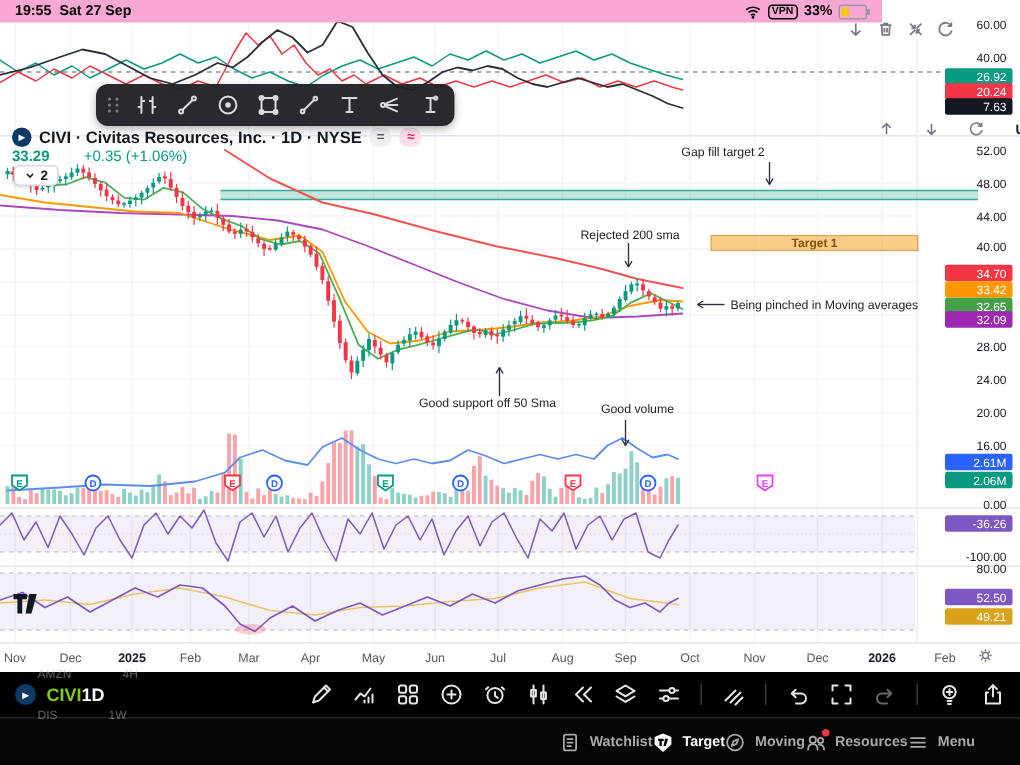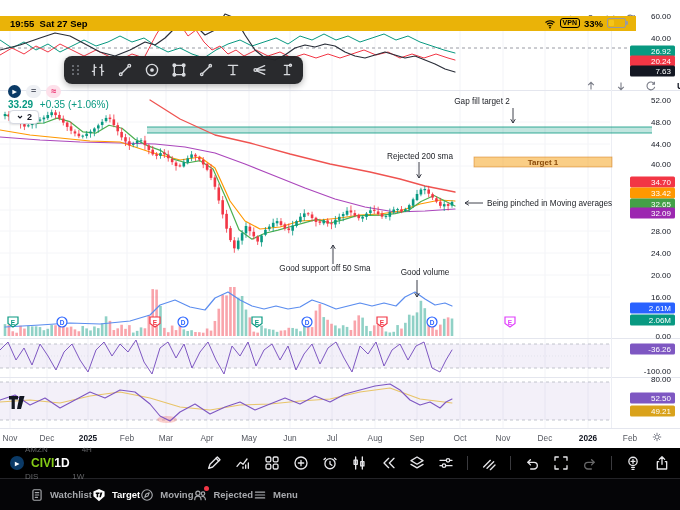--- a/index.html
+++ b/index.html
@@ -1,38 +1,38 @@
 <!DOCTYPE html>
 <html><head>
 <meta charset="utf-8">
 <style>
   html,body{margin:0;padding:0}
   body{width:680px;height:510px;position:relative;overflow:hidden;background:#fff;
        font-family:"Liberation Sans",sans-serif;-webkit-font-smoothing:antialiased}
   
-  .status-bar{position:absolute;left:0;top:16px;width:636px;height:15px;background:#eab308;
+  .status-bar{position:absolute;left:0;top:0;width:588px;height:15px;background:#f9a8d4;
     display:flex;justify-content:space-between;align-items:center;padding:0 10px;box-sizing:border-box;
     font-size:9.5px;font-weight:bold;color:#000;z-index:30}
-  .sb-right{display:flex;align-items:flex-start;gap:4px;font-weight:bold}
+  .sb-right{display:flex;align-items:center;gap:4px;font-weight:bold}
   .vpn-pill{border:1px solid #000;border-radius:3px;font-size:7px;padding:0 2px;line-height:8px}
   .batt{width:17px;height:8px;border:1px solid #9a9aa0;border-radius:2px;position:relative}
   .batt .fill{position:absolute;left:1px;top:1px;bottom:1px;width:4.5px;background:#f5c518;border-radius:1px}
   .batt .nub{position:absolute;right:-3px;top:2px;width:2px;height:4px;background:#9a9aa0;border-radius:0 1px 1px 0}
   
   #csvg{position:absolute;left:0;top:0;z-index:1}
   
   .hdr{position:absolute;left:8px;top:85px;display:flex;align-items:center;gap:5px;z-index:10;
        font-size:11px;font-weight:bold;color:#131722}
   .sym-logo{width:13px;height:13px;border-radius:50%;background:#0b3a66;color:#fff;font-size:8px;
        display:flex;align-items:center;justify-content:center;font-weight:bold}
   .pill{border-radius:7px;font-size:9px;line-height:13px;padding:0 5px;font-weight:bold}
   .pill.eq{background:#eef0f4;color:#5a5e6b}
   .pill.ap{background:#fde0ea;color:#e91e63}
   .price-row{position:absolute;left:8px;top:99px;font-size:10px;color:#089981;z-index:10}
-  .price-row b{font-weight:bold;margin-right:4px}
+  .price-row b{font-weight:bold;margin-right:20px}
   .collapse-pill{position:absolute;left:9px;top:110px;z-index:10;background:#fff;border:1px solid #d7dae2;
       border-radius:4px;box-shadow:0 1px 2px rgba(0,0,0,.12);font-size:9px;color:#131722;
       display:flex;align-items:center;gap:3px;padding:1px 6px;font-weight:bold}
   
   .dtool{position:absolute;left:64px;top:56px;height:28px;background:rgba(32,33,36,.96);border-radius:8px;
       display:flex;align-items:center;gap:10px;padding:0 8px;z-index:20;color:#d9dbdf;
       box-shadow:0 2px 6px rgba(0,0,0,.3)}
   .dots{display:grid;grid-template-columns:3px 3px;grid-gap:2px}
   .dots i{width:2px;height:2px;border-radius:50%;background:#7c8087}
   .icon{display:inline-flex;align-items:center;justify-content:center}
@@ -46,21 +46,21 @@
      display:flex;align-items:center;padding:0 10px;box-sizing:border-box;color:#e6e6e9;overflow:hidden}
   .toolbar .sym{font-size:12px;font-weight:bold;color:#84cc16;margin:0 0 0 7px}
   .toolbar .iv{font-size:12px;font-weight:bold;color:#fff;}
   .tb-icons{display:flex;align-items:center;gap:13px;margin-left:auto}
   .tb-sep{width:1px;height:14px;background:#3a3a3e}
   .dim{opacity:.45}
   .ghost{position:absolute;left:25px;color:rgba(190,192,198,.5);font-size:8px;z-index:31;font-weight:normal}
   .ghost span{margin-left:34px}
   
   .nav{position:absolute;left:0;top:478px;width:680px;height:32px;background:#050507;border-top:1px solid #232327;
-     box-sizing:border-box;display:flex;align-items:center;justify-content:flex-start;z-index:30;padding:0 30px}
+     box-sizing:border-box;display:flex;align-items:center;justify-content:flex-end;z-index:30;padding:0 30px}
   .nav-item{display:flex;align-items:center;gap:6px;color:#a7a9ad;font-size:9.5px;font-weight:bold;position:relative}
   .nav-item.active{color:#fff}
   .nav-badge{position:absolute;left:11px;top:-2px;width:5px;height:5px;border-radius:50%;background:#f23645}
 </style>
 </head>
 <body>
 
 <div class="status-bar">
   <div>
     <span>19:55</span>&nbsp;&nbsp;<span>Sat 27 Sep</span>
@@ -705,20 +705,21 @@
   <span class="usd">
     <span>USD</span>
     <svg width="8" height="8" viewBox="0 0 12 12" stroke="#787b86" fill="none" stroke-width="1.4">
         <path d="M3 4.5l3 3 3-3"></path>
       </svg>
   </span>
 </div>
 
 <div class="hdr">
   <span class="sym-logo">▸</span>
+  <span>CIVI · Civitas Resources, Inc. · 1D · NYSE</span>
   <span class="pill eq">=</span>
   <span class="pill ap">≈</span>
 </div>
 <div class="price-row">
   <b>33.29</b>
   <span>+0.35 (+1.06%)</span>
 </div>
 <div class="collapse-pill">
   <svg width="8" height="8" viewBox="0 0 12 12" stroke="#131722" fill="none" stroke-width="1.6">
       <path d="M3 4.5l3 3 3-3"></path>
@@ -929,21 +930,21 @@
     <div class="nav-item">
       <span class="icon">
         <svg width="14" height="14" viewBox="0 0 12 12" fill="none" stroke="currentColor" stroke-width="1" stroke-linecap="round" stroke-linejoin="round">
           <circle cx="4.2" cy="4.5" r="1.8"></circle>
           <path d="M1.5 10c0-2 1.2-3.1 2.7-3.1S6.9 8 6.9 10"></path>
           <circle cx="8.6" cy="4.8" r="1.5"></circle>
           <path d="M7.6 7.2c1.8-.3 3 .9 3 2.8"></path>
         </svg>
       </span>
       <span class="nav-badge"></span>
-      <span>Rejected</span>
+      <span>Resources</span>
     </div>
     <div class="nav-item">
       <span class="icon">
         <svg width="14" height="14" viewBox="0 0 12 12" fill="none" stroke="currentColor" stroke-width="1" stroke-linecap="round" stroke-linejoin="round">
           <path d="M2 3.5h8M2 6h8M2 8.5h8"></path>
         </svg>
       </span>
       <span>Menu</span>
     </div>
   </div>

